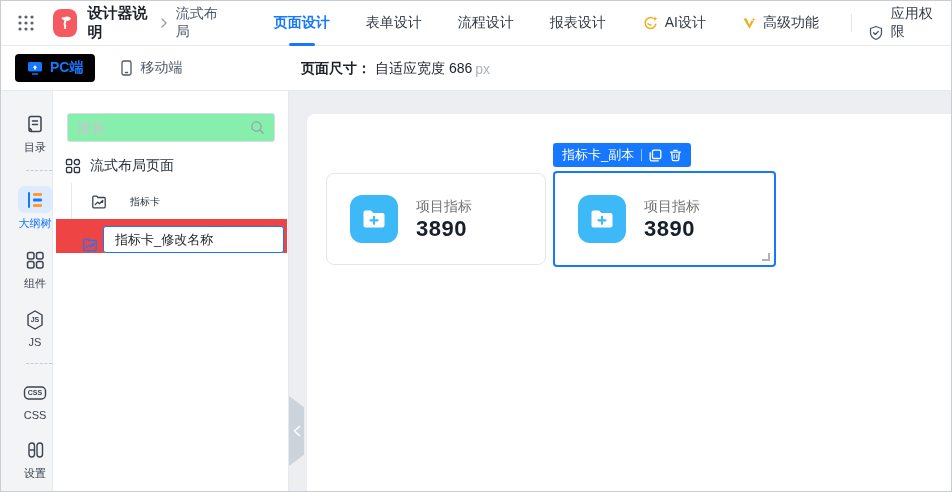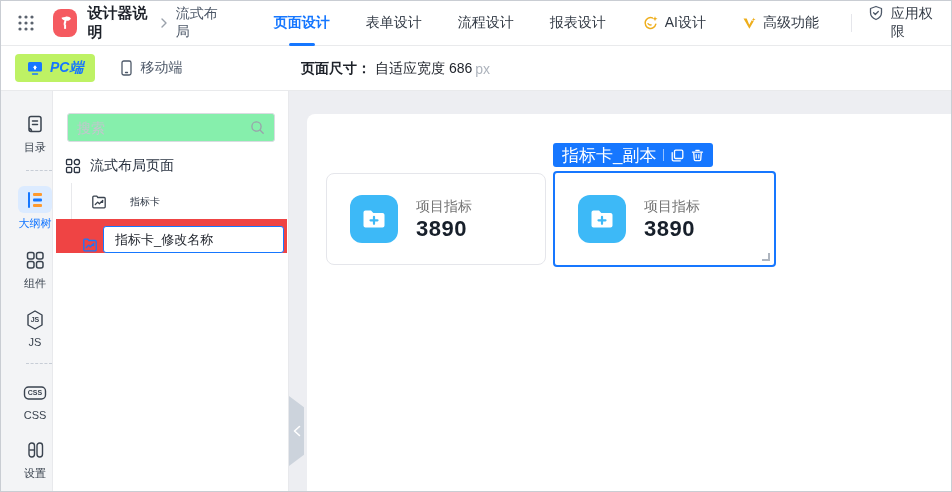--- a/index.html
+++ b/index.html
@@ -13,25 +13,25 @@
   .apps-grid { margin-right:18px; display:flex; cursor:pointer; }
   .logo { width:28px; height:28px; border-radius:8px; background:#f55a60; display:flex; align-items:center; justify-content:center; margin-right:11px; }
   .app-title { font-size:15px; font-weight:700; color:#1d2129; margin-right:7px; }
   .crumb-sep { display:flex; margin-right:6px; }
   .crumb { font-size:14px; color:#4e5969; }
   .tabs { display:flex; align-items:center; margin-left:33px; height:45px; }
   .tab { position:relative; display:flex; align-items:center; gap:6px; height:45px; padding:12px 18px; font-size:14px; color:#323a45; cursor:pointer; white-space:nowrap; }
   .tab.active { color:#1677ff; font-weight:700; }
   .tab.active::after { content:""; position:absolute; left:50%; transform:translateX(-50%); bottom:0; width:26px; height:3px; border-radius:2px; background:#1677ff; }
   .tb-div { width:1px; height:18px; background:#e5e6eb; margin:0 10px 0 14px; }
-  .perm { display:flex; align-items:flex-start; gap:7px; font-size:14px; color:#323a45; margin-left:6px; cursor:pointer; }
+  .perm { display:flex; align-items:flex-end; gap:7px; font-size:14px; color:#323a45; margin-left:6px; cursor:pointer; }
 
   
   .devbar { position:relative; display:flex; align-items:center; height:45px; background:#fff; border-bottom:1px solid #e9eaec; padding:0 14px; }
-  .pc-chip { display:flex; align-items:center; gap:7px; height:28px; padding:0 12px; background:#bef264; border-radius:4px; color:#1677ff; font-weight:700; font-size:14px; cursor:pointer;font-style:italic; }
+  .pc-chip { display:flex; align-items:center; gap:7px; height:28px; padding:0 12px; background:#000000; border-radius:4px; color:#1677ff; font-weight:700; font-size:14px; cursor:pointer; }
   .mobile-btn { display:flex; align-items:center; gap:7px; margin-left:25px; font-size:14px; color:#4e5969; cursor:pointer; }
   .page-size { position:absolute; left:300px; top:0; height:45px; display:flex; align-items:center; font-size:14px; }
   .ps-label { color:#1d2129; font-weight:700; }
   .ps-value { color:#1d2129; margin-left:4px; }
   .ps-unit  { color:#aeb4bd; margin-left:3px; }
 
   
   .content { position:relative; width:100%; height:400px; background:#edeef2; }
 
   
@@ -63,21 +63,21 @@
   .card { position:absolute; display:flex; align-items:center; gap:18px; padding-left:23px; background:#fff; border:1px solid #e5e6eb; border-radius:8px; cursor:pointer; }
   .card-1 { left:19px; top:59px; width:220px; height:92px; }
   .card-2 { left:246px; top:57px; width:223px; height:96px; border:2px solid #1677ff; border-radius:4px; }
   .card-icon { width:48px; height:48px; border-radius:12px; background:#3db9f7; display:flex; align-items:center; justify-content:center; flex:none; }
   .card-title { font-size:14px; color:#737373; line-height:19px; }
   .card-value { font-size:22px; font-weight:700; color:#171f2a; line-height:26px; letter-spacing:.5px; }
   .resize-handle { position:absolute; right:4px; bottom:4px; width:8px; height:8px; border-right:2px solid #aeb5bf; border-bottom:2px solid #aeb5bf; }
 
   
   .sel-badge { position:absolute; left:246px; top:29px; height:24px; background:#1677ff; border-radius:3px; display:flex; align-items:center; padding:0 9px; gap:7px; }
-  .sel-badge-label { color:#fff; font-size:17px; white-space:nowrap; }
+  .sel-badge-label { color:#fff; font-size:13px; white-space:nowrap; }
   .badge-div { width:1px; height:12px; background:rgba(255,255,255,.55); }
   .badge-btn { display:flex; align-items:center; cursor:pointer; }
 </style>
 </head>
 <body>
 
 <div class="window">
 
   <header class="topbar">
     <div class="tb-left">

